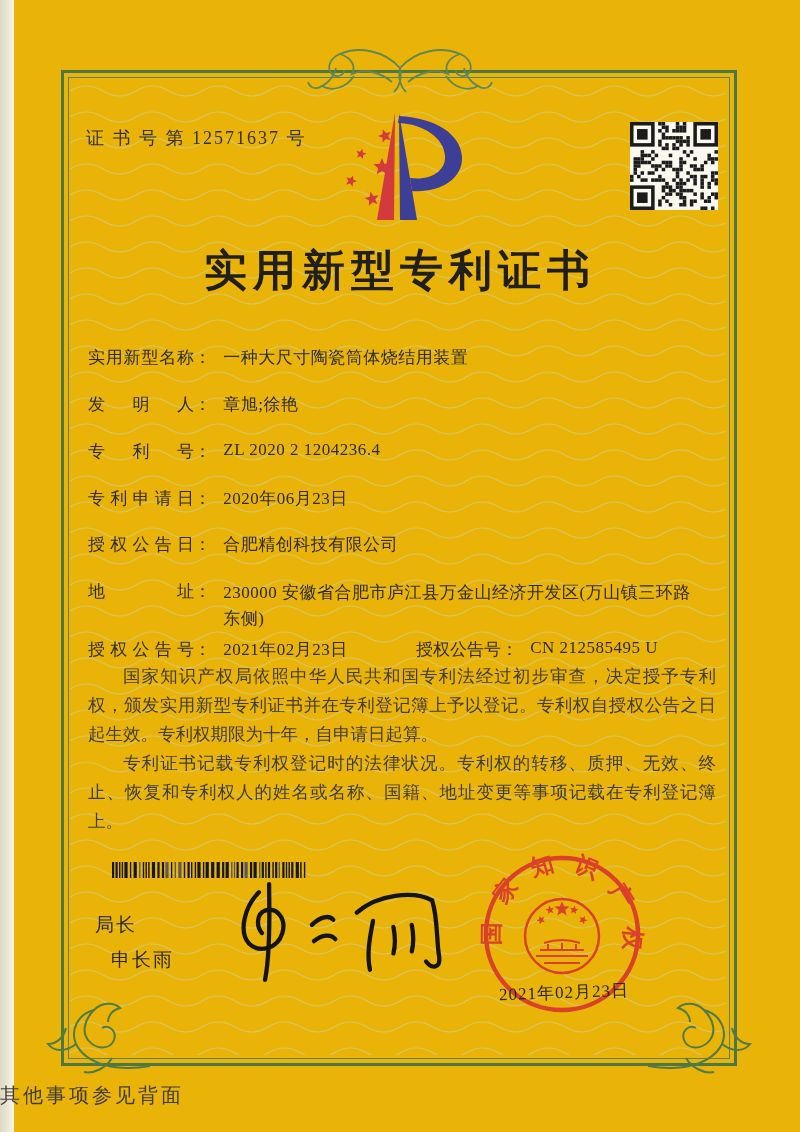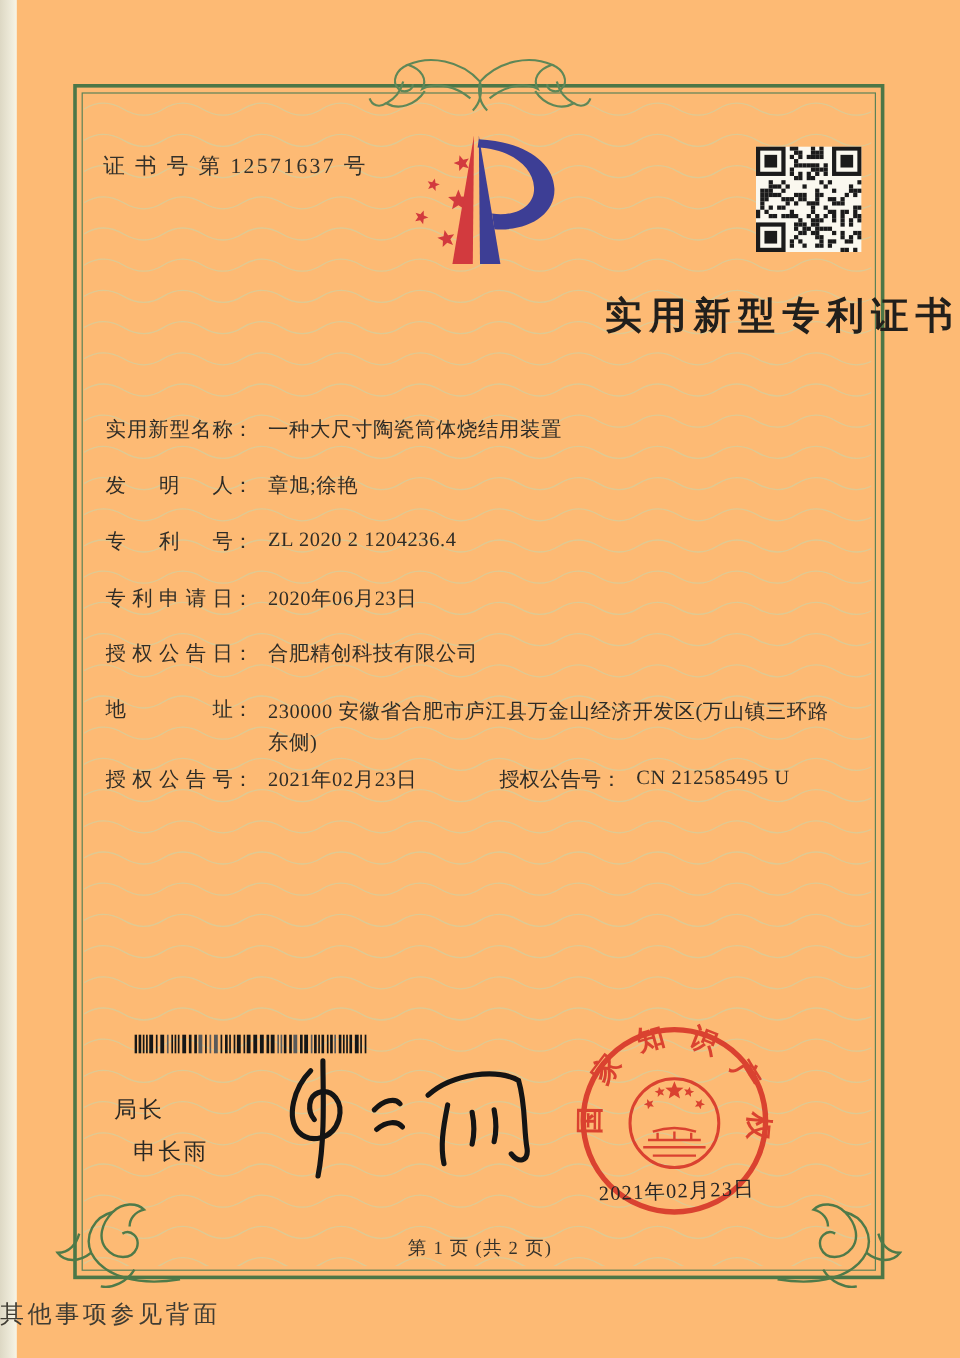--- a/index.html
+++ b/index.html
@@ -1,27 +1,27 @@
 <!DOCTYPE html>
 <html><head>
 <meta charset="utf-8">
 <style>
   html,body{margin:0;padding:0;background:#ffffff;}
   body{font-family:"Liberation Serif","DejaVu Serif",serif;}
-  .paper{position:relative;width:800px;height:1132px;background:#fdba74;overflow:hidden;}
+  .paper{position:relative;width:800px;height:1132px;background:#eab308;overflow:hidden;}
   .scan-edge{position:absolute;left:0;top:0;bottom:0;width:14px;
              background:linear-gradient(90deg,#ddd8c4,#f7f4e5);}
   .frame{position:absolute;left:68px;top:77px;width:660px;height:980px;
          border:1px solid #5c8257;outline:3px solid #4c7747;outline-offset:4px;}
   .waves{position:absolute;left:70px;top:79px;width:656px;height:976px;opacity:.55;}
   .cert-no{position:absolute;left:86px;top:126px;font-size:18px;letter-spacing:2px;color:#34312a;}
   .logo{position:absolute;left:332px;top:110px;}
   .qr{position:absolute;left:630px;top:122px;}
-  .title{position:absolute;left:0;top:242px;width:100%;margin:0;text-align:right;
-         font-size:31px;font-weight:bold;letter-spacing:6px;color:#211f1c;}
+  .title{position:absolute;left:0;top:242px;width:100%;margin:0;text-align:center;
+         font-size:43px;font-weight:bold;letter-spacing:6px;color:#211f1c;}
   .row{position:absolute;left:88px;width:640px;font-size:17px;color:#2f2c26;}
   .flabel{display:inline-block;width:106px;text-align:justify;text-align-last:justify;vertical-align:top;}
   .colon{display:inline-block;vertical-align:top;}
   .fvalue{display:inline-block;vertical-align:top;margin-left:8px;letter-spacing:.5px;font-family:Liberation Serif, serif;}
   .fvalue.wrap{width:484px;line-height:26px;}
   .pair2{margin-left:64px;}
   .body-text{position:absolute;left:88px;top:662px;width:628px;font-size:17.5px;line-height:29px;
              color:#413d33;text-align:justify;}
   .body-text p{margin:0;text-indent:2em;}
   .barcode{position:absolute;left:112px;top:862px;}
@@ -341,20 +341,24 @@
   </div>
   <div class="row" style="top:638px">
     <span class="flabel">授权公告号</span><span class="colon">：</span>
     <span class="fvalue">2021年02月23日</span>
     <span class="pair2">
       <span>授权公告号</span><span class="colon">：</span>
       <span class="fvalue">CN 212585495 U</span>
     </span>
   </div>
 
+  <div class="body-text">
+    <p>国家知识产权局依照中华人民共和国专利法经过初步审查，决定授予专利权，颁发实用新型专利证书并在专利登记簿上予以登记。专利权自授权公告之日起生效。专利权期限为十年，自申请日起算。</p>
+    <p>专利证书记载专利权登记时的法律状况。专利权的转移、质押、无效、终止、恢复和专利权人的姓名或名称、国籍、地址变更等事项记载在专利登记簿上。</p>
+  </div>
 
   <svg id="barcode" class="barcode" width="196" height="16" viewBox="0 0 196 16">
       <rect x="0.0" y="0" width="2.2" height="16" fill="#161616"></rect>
       <rect x="3.5" y="0" width="2.2" height="16" fill="#161616"></rect>
       <rect x="7.0" y="0" width="1.4" height="16" fill="#161616"></rect>
       <rect x="9.7" y="0" width="1.4" height="16" fill="#161616"></rect>
       <rect x="12.4" y="0" width="3.2" height="16" fill="#161616"></rect>
       <rect x="17.9" y="0" width="1.4" height="16" fill="#161616"></rect>
       <rect x="21.6" y="0" width="3.2" height="16" fill="#161616"></rect>
       <rect x="27.1" y="0" width="1.4" height="16" fill="#5a5a5a"></rect>
@@ -438,16 +442,15 @@
         <path d="M68,97 q18,-6 36,0"></path>
         <path d="M64,104 h44"></path>
         <path d="M60,110 h52"></path>
         <path d="M72,104 v-6 M86,104 v-7 M100,104 v-6"></path>
         <path d="M68,117 h36"></path>
       </g>
     </g>
   </svg>
   <div class="seal-date">2021年02月23日</div>
 
-  <div class="page-note">第 1 页 (共 2 页)</div>
   <div class="back-note">其他事项参见背面</div>
 
 </div>
 
 </body></html>

